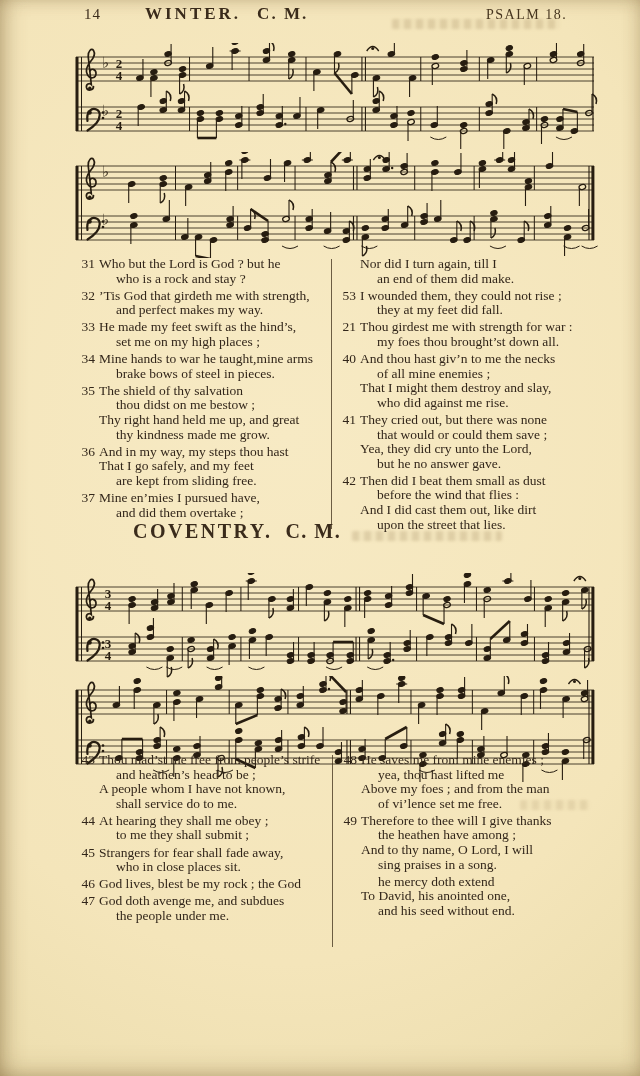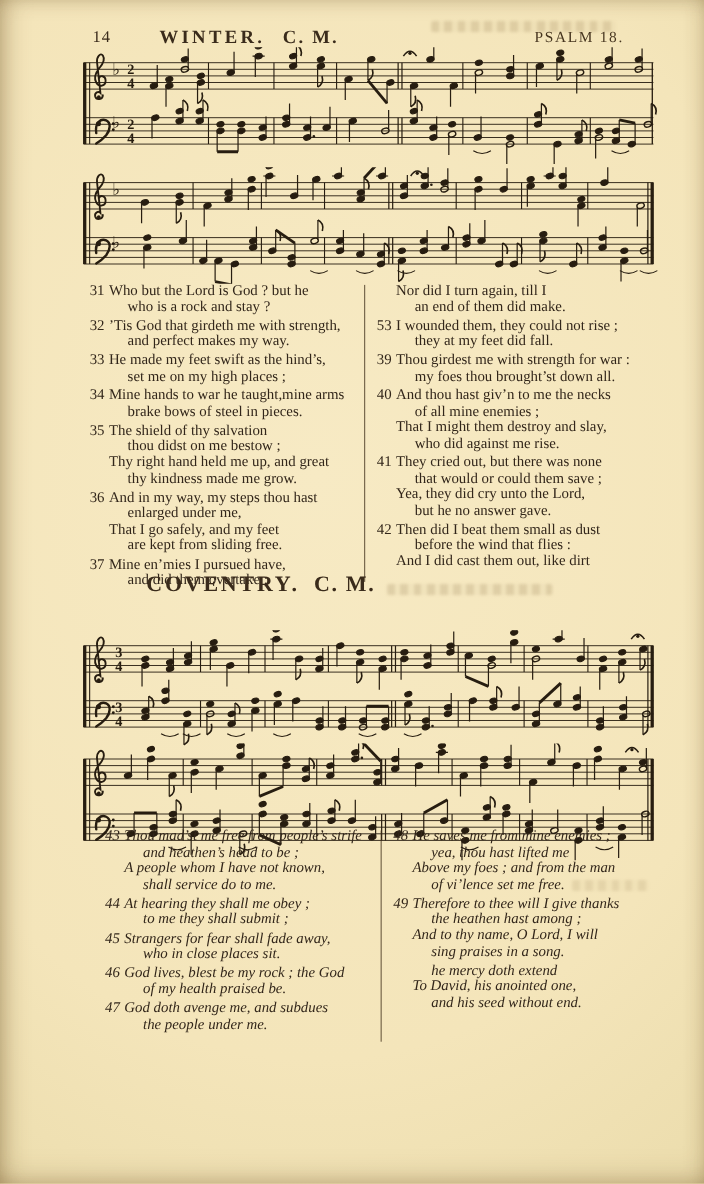--- a/index.html
+++ b/index.html
@@ -12,36 +12,36 @@
     position:relative;width:640px;height:1076px;
     background:
       radial-gradient(ellipse 120% 90% at 45% 40%, #f7eac4 0%, #f4e5ba 55%, #eadbaa 85%, #e0cc96 100%);
     box-shadow:inset 14px 0 26px -14px rgba(96,66,22,.45),
                inset -10px 0 22px -14px rgba(96,66,22,.30),
                inset 0 -14px 30px -16px rgba(96,66,22,.35),
                inset 0 10px 24px -16px rgba(96,66,22,.25);
     color:#3a2b1b;
   }
   
-  .hdr{position:absolute;top:24px;left:0;width:580px;height:22px;}
+  .hdr{position:absolute;top:4px;left:0;width:580px;height:22px;}
   .pagenum{position:absolute;left:84px;top:2px;font-size:15px;letter-spacing:1px;}
   .hymn-title{position:absolute;left:145px;top:0;font-size:17px;font-weight:bold;letter-spacing:3px;text-align:center;}
   .hymn-title .meter{margin-left:16px;letter-spacing:2px;}
   .psalm-ref{position:absolute;left:486px;top:3px;font-size:14px;letter-spacing:1.5px;color:#46351f;}
   
   .sec-title{position:absolute;left:133px;top:520px;font-size:20px;font-weight:bold;letter-spacing:2.5px;}
   .sec-title .meter{margin-left:13px;letter-spacing:1.5px;}
   
   .music{position:absolute;left:70px;width:530px;height:106px;}
   #music-0{top:43px;} #music-1{top:152px;} #music-2{top:573px;} #music-3{top:676px;}
   .music svg{display:block;}
   
   .verses{position:absolute;display:flex;font-size:13.5px;line-height:14.6px;color:#32261a;}
   #verses-top{top:257px;left:74px;width:518px;}
-  #verses-bottom{top:753px;left:88px;width:520px;font-style:italic;}
+  #verses-bottom{top:753px;left:74px;width:520px;}
   .vcol{flex:1 1 0;}
   .vcol.right{padding-left:3px;}
   .vdivider{width:1px;background:rgba(62,45,24,.75);flex:0 0 1px;}
   #verses-top .vdivider{margin-top:2px;height:270px;}
   #verses-bottom .vdivider{margin-top:2px;height:192px;}
   .verse{margin-bottom:2.5px;}
   .vline{display:flex;}
   .vnum{flex:0 0 21px;width:21px;text-align:right;padding-right:4px;}
   .vtext{white-space:nowrap;}
   .vtext.ind{padding-left:17px;}
@@ -495,24 +495,20 @@
             <span class="vtext ind">thy kindness made me grow.</span>
           </div>
         </div>
         <div class="verse">
           <div class="vline">
             <span class="vnum">36</span>
             <span class="vtext">And in my way, my steps thou hast</span>
           </div>
           <div class="vline">
             <span class="vnum"></span>
-            <span class="vtext ind">enlarged under me,</span>
-          </div>
-          <div class="vline">
-            <span class="vnum"></span>
             <span class="vtext">That I go safely, and my feet</span>
           </div>
           <div class="vline">
             <span class="vnum"></span>
             <span class="vtext ind">are kept from sliding free.</span>
           </div>
         </div>
         <div class="verse">
           <div class="vline">
             <span class="vnum">37</span>
@@ -541,21 +537,21 @@
             <span class="vnum">53</span>
             <span class="vtext">I wounded them, they could not rise ;</span>
           </div>
           <div class="vline">
             <span class="vnum"></span>
             <span class="vtext ind">they at my feet did fall.</span>
           </div>
         </div>
         <div class="verse">
           <div class="vline">
-            <span class="vnum">39</span>
+            <span class="vnum">21</span>
             <span class="vtext">Thou girdest me with strength for war :</span>
           </div>
           <div class="vline">
             <span class="vnum"></span>
             <span class="vtext ind">my foes thou brought’st down all.</span>
           </div>
         </div>
         <div class="verse">
           <div class="vline">
             <span class="vnum">40</span>
@@ -597,20 +593,24 @@
             <span class="vnum">42</span>
             <span class="vtext">Then did I beat them small as dust</span>
           </div>
           <div class="vline">
             <span class="vnum"></span>
             <span class="vtext ind">before the wind that flies :</span>
           </div>
           <div class="vline">
             <span class="vnum"></span>
             <span class="vtext">And I did cast them out, like dirt</span>
+          </div>
+          <div class="vline">
+            <span class="vnum"></span>
+            <span class="vtext ind">upon the street that lies.</span>
           </div>
         </div>
       </div>
   </div>
 
   <div class="sec-title"><span>COVENTRY.</span><span class="meter">C. M.</span></div>
 
   <div class="music" id="music-2">
       <svg width="530" height="106" viewBox="0 0 530 106">
         <line x1="6" y1="14" x2="524" y2="14" stroke="#271d10" stroke-width="0.9" opacity="0.92"></line>
@@ -1038,24 +1038,20 @@
           <div class="vline">
             <span class="vnum"></span>
             <span class="vtext ind">who in close places sit.</span>
           </div>
         </div>
         <div class="verse">
           <div class="vline">
             <span class="vnum">46</span>
             <span class="vtext">God lives, blest be my rock ; the God</span>
           </div>
-          <div class="vline">
-            <span class="vnum"></span>
-            <span class="vtext ind">of my health praised be.</span>
-          </div>
         </div>
         <div class="verse">
           <div class="vline">
             <span class="vnum">47</span>
             <span class="vtext">God doth avenge me, and subdues</span>
           </div>
           <div class="vline">
             <span class="vnum"></span>
             <span class="vtext ind">the people under me.</span>
           </div>
@@ -1081,21 +1077,21 @@
             <span class="vtext ind">of vi’lence set me free.</span>
           </div>
         </div>
         <div class="verse">
           <div class="vline">
             <span class="vnum">49</span>
             <span class="vtext">Therefore to thee will I give thanks</span>
           </div>
           <div class="vline">
             <span class="vnum"></span>
-            <span class="vtext ind">the heathen hast among ;</span>
+            <span class="vtext ind">the heathen have among ;</span>
           </div>
           <div class="vline">
             <span class="vnum"></span>
             <span class="vtext">And to thy name, O Lord, I will</span>
           </div>
           <div class="vline">
             <span class="vnum"></span>
             <span class="vtext ind">sing praises in a song.</span>
           </div>
         </div>

